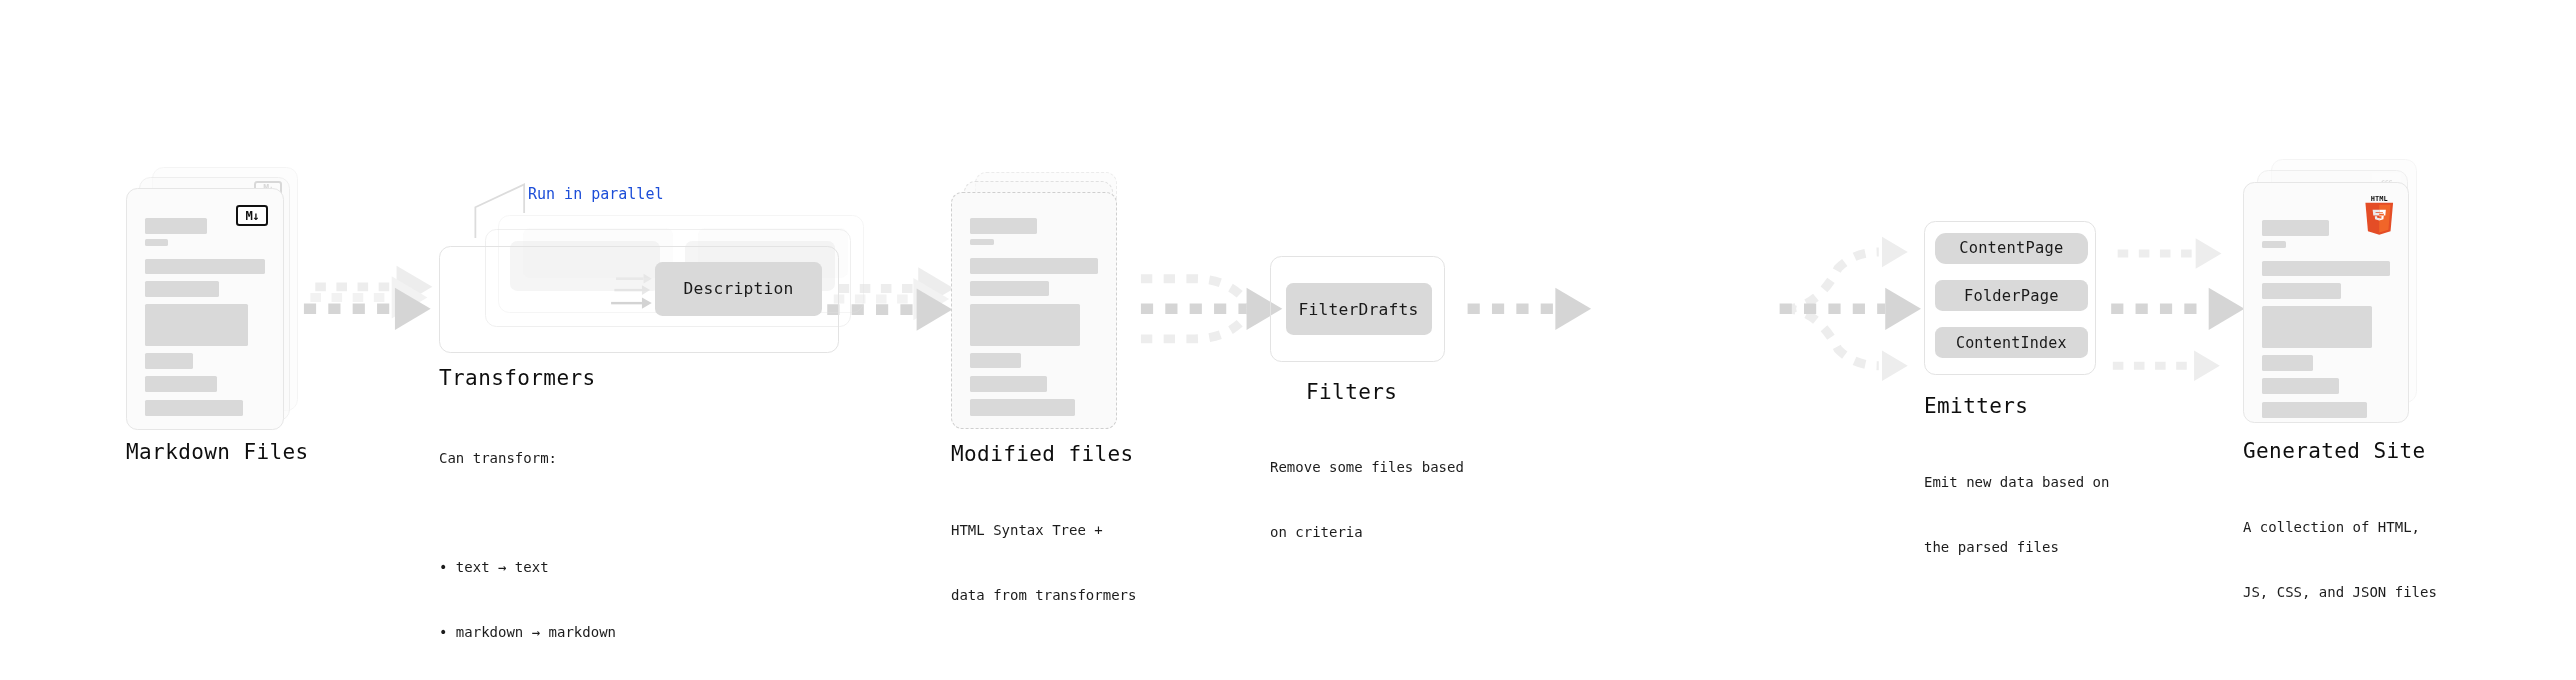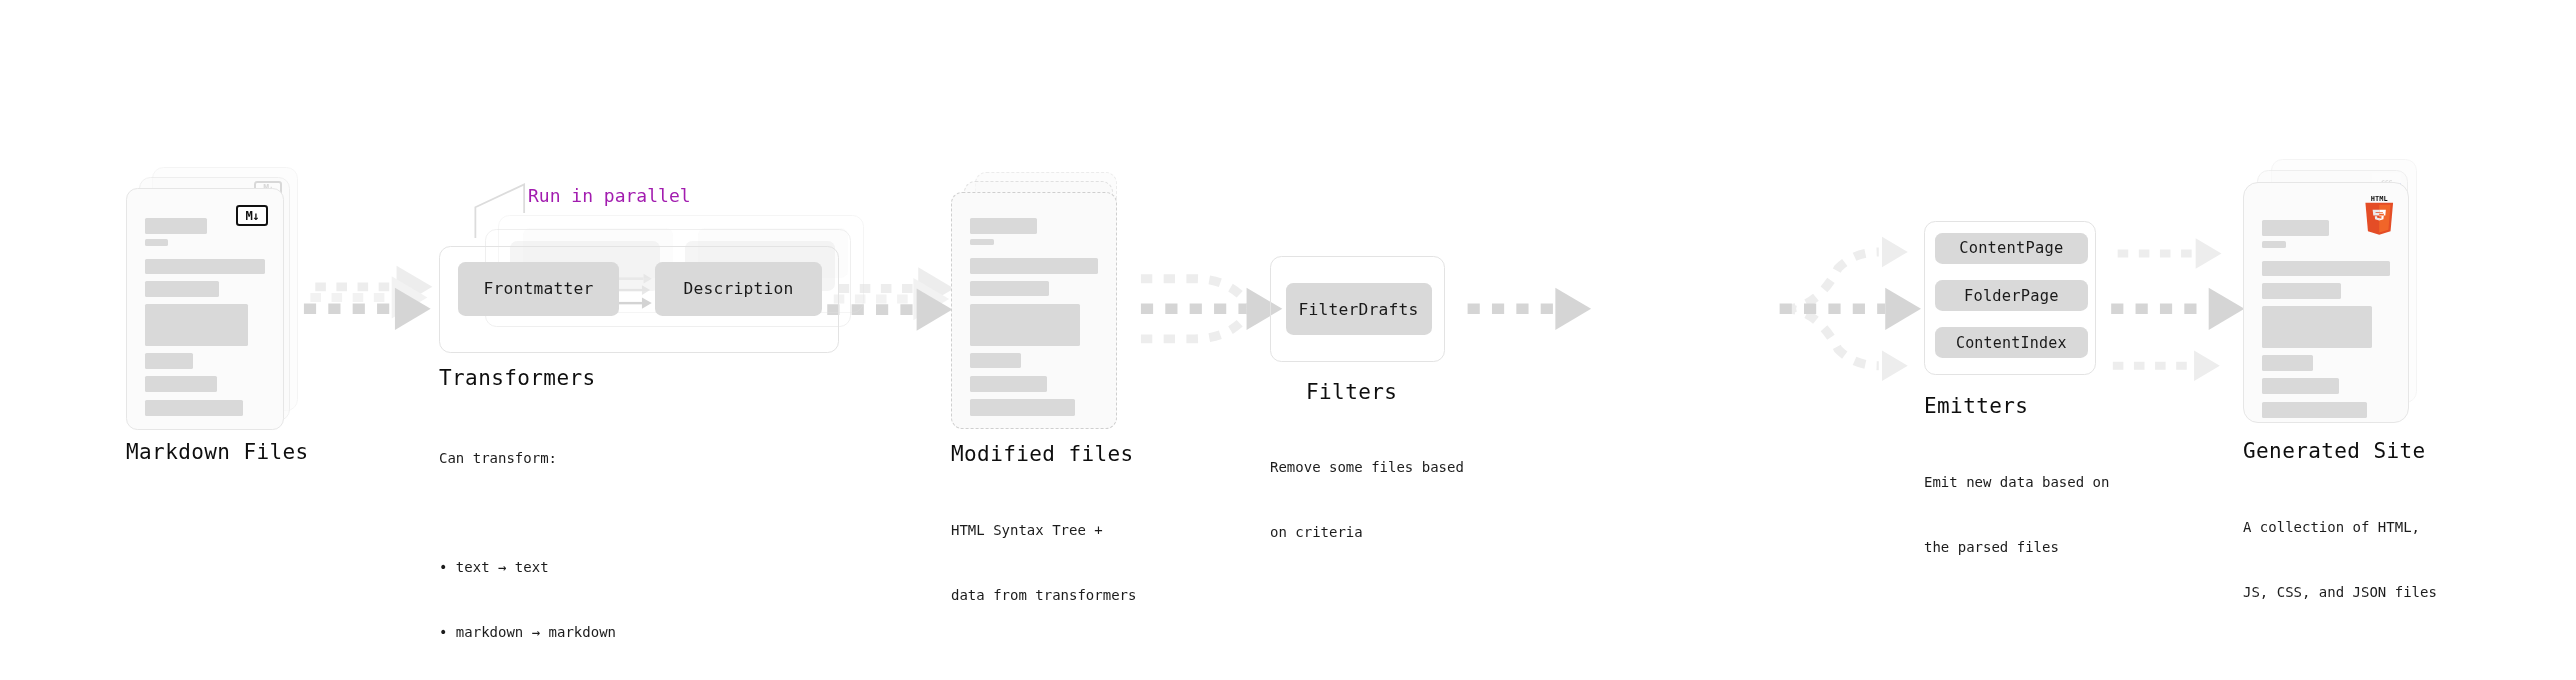--- a/index.html
+++ b/index.html
@@ -101,22 +101,22 @@
     font-size: 14px;
     line-height: 1.55;
     color: #1c1c1c;
     white-space: pre;
   }
   .cap-sub ul { list-style: none; }
   .cap-sub li::before { content: "\2022  "; }
 
   .annot {
     position: absolute;
-    font-size: 18px;
-    color: #a21caf;
+    font-size: 15px;
+    color: #1d4ed8;
     white-space: nowrap;
   }
 
   svg.overlay {
     position: absolute; left: 0; top: 0;
     width: 2576px; height: 681px;
     pointer-events: none;
   }
 </style>
 </head>
@@ -230,21 +230,20 @@
       <div class="chip c1" style="left:24.4px; top:11.4px; width:150px; height:50px;"></div>
       <div class="chip c1" style="left:199px; top:11.4px; width:150px; height:50px;"></div>
     </div>
 
     <div class="gbox g2" style="left:46px; top:42px; width:366px; height:98px;">
       <div class="chip c2" style="left:24.4px; top:11.4px; width:150px; height:50px;"></div>
       <div class="chip c2" style="left:199px; top:11.4px; width:150px; height:50px;"></div>
     </div>
 
     <div class="gbox" style="left:0px; top:59px; width:400px; height:107px;">
-      <div class="chip" style="left:18px; top:14.6px; width:161px; height:54px;">Frontmatter</div>
       <div class="chip" style="left:215px; top:14.6px; width:167px; height:54px;">Description</div>
     </div>
 
     <div class="cap-title" style="left:0px; top:179px;">Transformers</div>
 
     <div class="cap-sub" style="left:0px; top:218px;">
       <div>Can transform:</div>
       <ul>
         <li>text → text</li>
         <li>markdown → markdown</li>
@@ -288,21 +287,21 @@
 
     <div class="cap-sub" style="left:0px; top:158px;">
       <div>Remove some files based</div>
       <div>on criteria</div>
     </div>
   </div>
 
 
   <div class="node" style="left:1924px; top:221px;">
     <div class="gbox" style="left:0px; top:0px; width:172px; height:154px;">
-      <div class="chip" style="left:9.8px; top:10.6px; width:153px; height:31px; font-size:15.4px;">ContentPage</div>
+      <div class="chip" style="left:9.8px; top:10.6px; width:153px; height:31px; font-size:15.4px;border-radius:11px;">ContentPage</div>
       <div class="chip" style="left:9.8px; top:58px; width:153px; height:31px; font-size:15.4px;">FolderPage</div>
       <div class="chip" style="left:9.8px; top:105px; width:153px; height:31px; font-size:15px;">ContentIndex</div>
     </div>
 
     <div class="cap-title" style="left:0px; top:173px;">Emitters</div>
 
     <div class="cap-sub" style="left:0px; top:208px;">
       <div>Emit new data based on</div>
       <div>the parsed files</div>
     </div>
@@ -315,21 +314,21 @@
         <div class="badge badge-css">
           <span class="csstxt">CSS</span>
           <span class="cssbar"></span>
         </div>
       </div>
 
       <div class="doc solid ghost2" style="left:14px; top:10.6px; width:151px; height:244px;">
         <div class="badge badge-js"></div>
       </div>
 
-      <div class="doc solid" style="left:0px; top:23px; width:166px; height:241px;border-radius:15px;">
+      <div class="doc solid" style="left:0px; top:23px; width:166px; height:241px;">
         <div class="badge badge-html">
           <svg viewBox="0 0 512 580" width="32.5" height="39" aria-hidden="true">
             <text x="256" y="58" font-size="110" font-weight="700" fill="#111" text-anchor="middle" font-family="DejaVu Sans Mono, monospace">HTML</text>
             <path fill="#e44d26" d="M38 88 L474 88 L434 540 L256 592 L78 540 Z"></path>
             <path fill="#f16529" d="M256 122 L256 556 L400 516 L434 122 Z"></path>
             <path fill="#ffffff" d="M256 200 H360 L352 290 H256 V252 H312 L316 238 H256 Z
                                     M256 330 V368 L322 350 L330 262 H256 V300 H292 L288 340 Z"></path>
             <path fill="#ebebeb" d="M256 200 H152 L162 290 H256 V252 H200 L196 238 H256 Z
                                     M256 330 V368 L190 350 L186 300 H222 L224 326 Z"></path>
           </svg>

